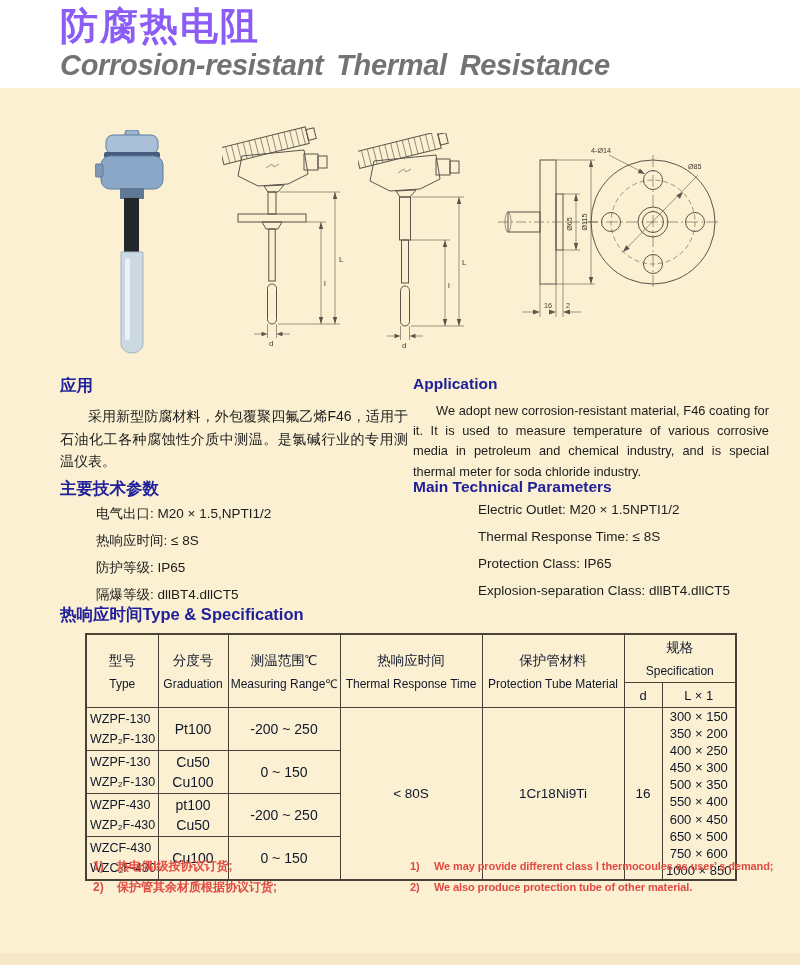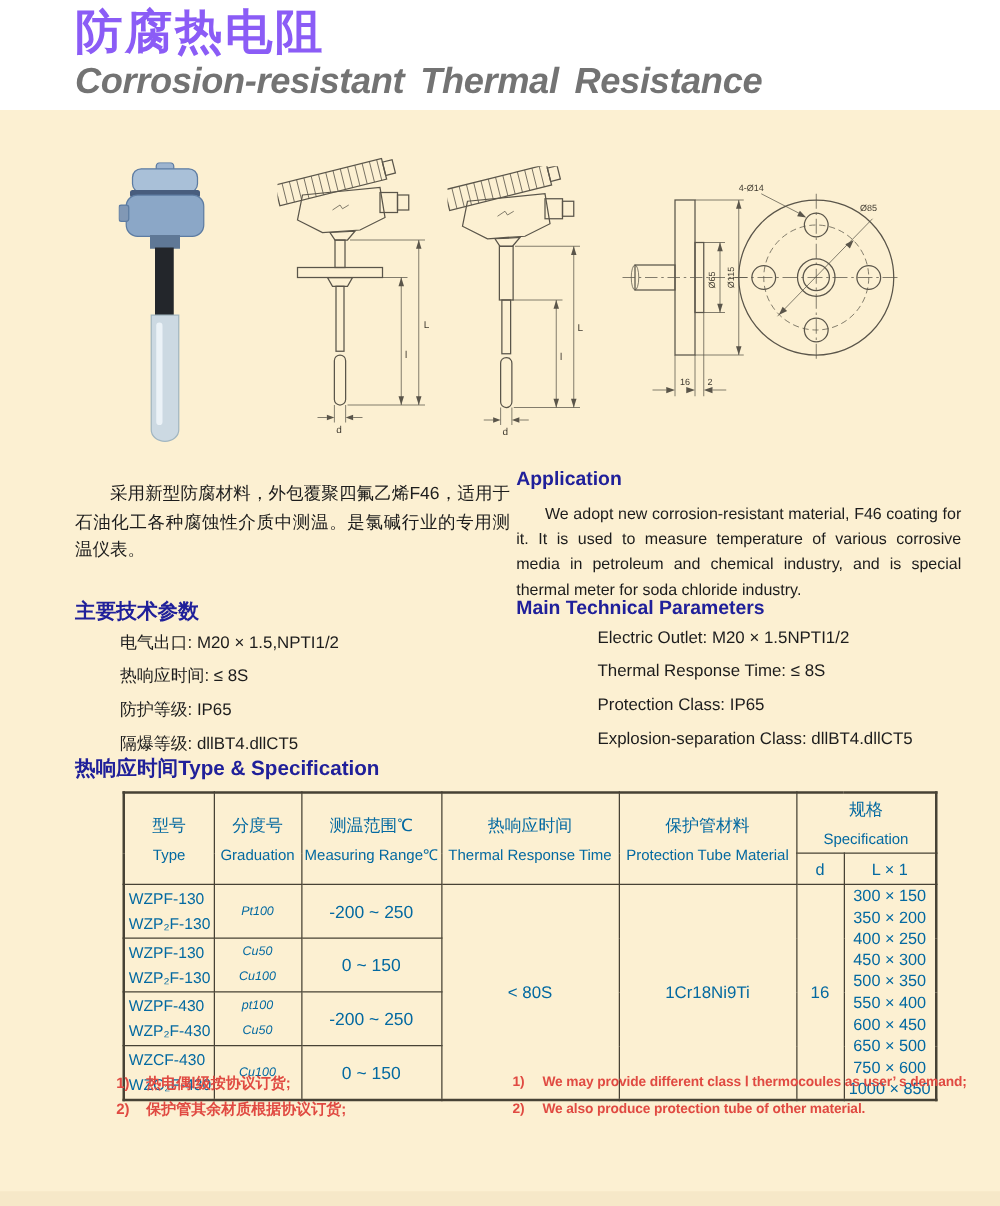--- a/index.html
+++ b/index.html
@@ -27,32 +27,32 @@
   .sec-h-en{font-size:15.5px;}
   .body-zh{margin:8px 0 0;font-size:14px;line-height:1.62;text-indent:2em;text-align:justify;}
   .body-en{margin:8px 0 0;font-size:12.8px;line-height:1.58;text-indent:1.8em;text-align:justify;}
   .param-item{font-size:13.5px;line-height:27px;white-space:nowrap;}
   .params-zh .param-item{padding-left:36px;}
   .params-en .param-item{padding-left:65px;}
   .spec-head{position:absolute;left:60px;top:516px;}
   .spec-head span{font-size:16.5px;font-weight:bold;color:#20209a;}
   
   .spec-table{position:absolute;left:85px;top:545px;width:650px;border-collapse:collapse;table-layout:fixed;
-              color:#0369a1;margin-left:13px;}
+              color:#0f172a;}
   .spec-table th,.spec-table td{border:1px solid #474235;padding:0;font-weight:normal;vertical-align:middle;}
   .spec-table{border:2px solid #474235;}
   .hzh{font-size:13.5px;line-height:25px;text-align:center;}
   .hen{font-size:12px;line-height:22px;text-align:center;}
   .sub-h{font-size:13px;text-align:center;height:24px;}
   .spec-top{height:26px;text-align:center;}
   .spec-top .hzh,.spec-top .hen{display:inline;padding:0 7px;}
   .row-body{height:43px;}
   .c-type div{font-size:12.5px;line-height:20px;padding-left:3px;text-align:left;}
   .c-grad{text-align:center;}
-  .c-grad div{font-size:10px;line-height:20px;text-align:center;font-style:italic;}
+  .c-grad div{font-size:14px;line-height:20px;text-align:center;}
   .c-grad .single{line-height:41px;}
   .c-range{text-align:center;font-size:14px;}
   .c-resp,.c-mat,.c-d{text-align:center;font-size:13.5px;}
   .c-len div{font-size:13px;line-height:17.1px;text-align:center;}
   
   .notes{position:absolute;top:768px;}
   .notes-zh{left:93px;width:310px;}
   .notes-en{left:410px;width:388px;}
   .note{color:#e04a42;font-weight:bold;font-size:12px;line-height:21px;white-space:nowrap;}
   .notes-en .note{font-size:11px;letter-spacing:-0.1px;}
@@ -222,20 +222,21 @@
               <line x1="206" y1="33" x2="130" y2="111" class="lineart-thin"></line>
               <polygon points="191,50 187.9,56.7 184.3,53.3" class="dim-fill"></polygon>
               <polygon points="131,110 137.7,106.7 134.1,103.3" class="dim-fill"></polygon>
             </g>
           </g>
         </svg>
       </div>
     </div>
 
     <div class="sec" style="left:60px;top:287px;width:348px;">
+      <h3 class="sec-h">应用</h3>
       <p class="body-zh">采用新型防腐材料，外包覆聚四氟乙烯F46，适用于石油化工各种腐蚀性介质中测温。是氯碱行业的专用测温仪表。</p>
     </div>
     <div class="sec" style="left:413px;top:287px;width:356px;">
       <h3 class="sec-h sec-h-en">Application</h3>
       <p class="body-en">We adopt new corrosion-resistant material, F46 coating for it. It is used to measure temperature of various corrosive media in petroleum and chemical industry, and is special thermal meter for soda chloride industry.</p>
     </div>
 
     <div class="sec params-zh" style="left:60px;top:390px;width:348px;">
       <h3 class="sec-h">主要技术参数</h3>
       <div class="param-item">电气出口: M20 × 1.5,NPTI1/2</div>

